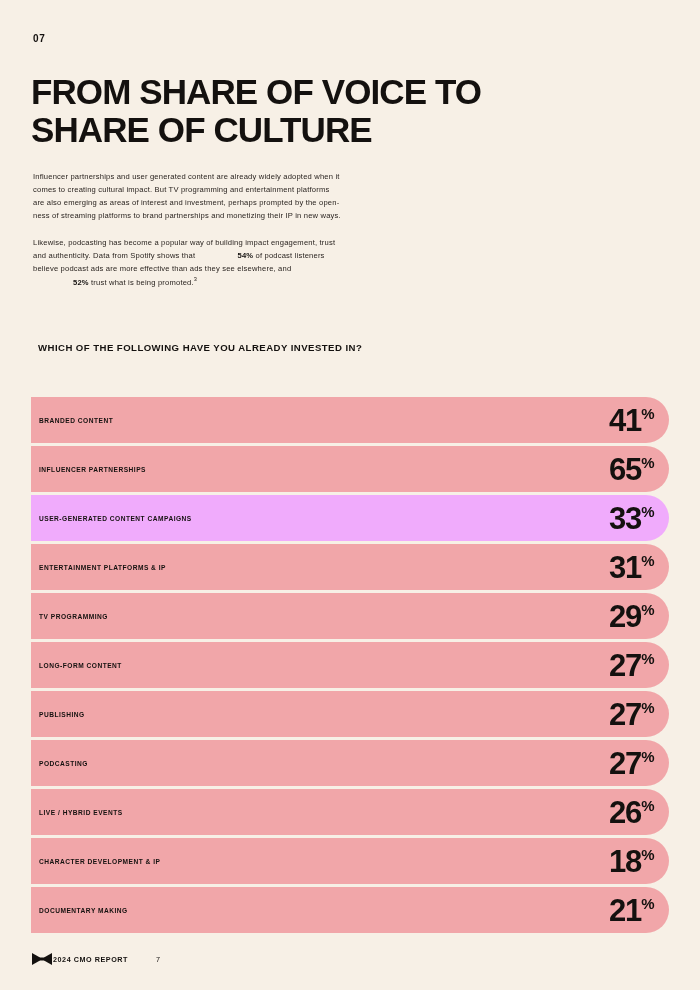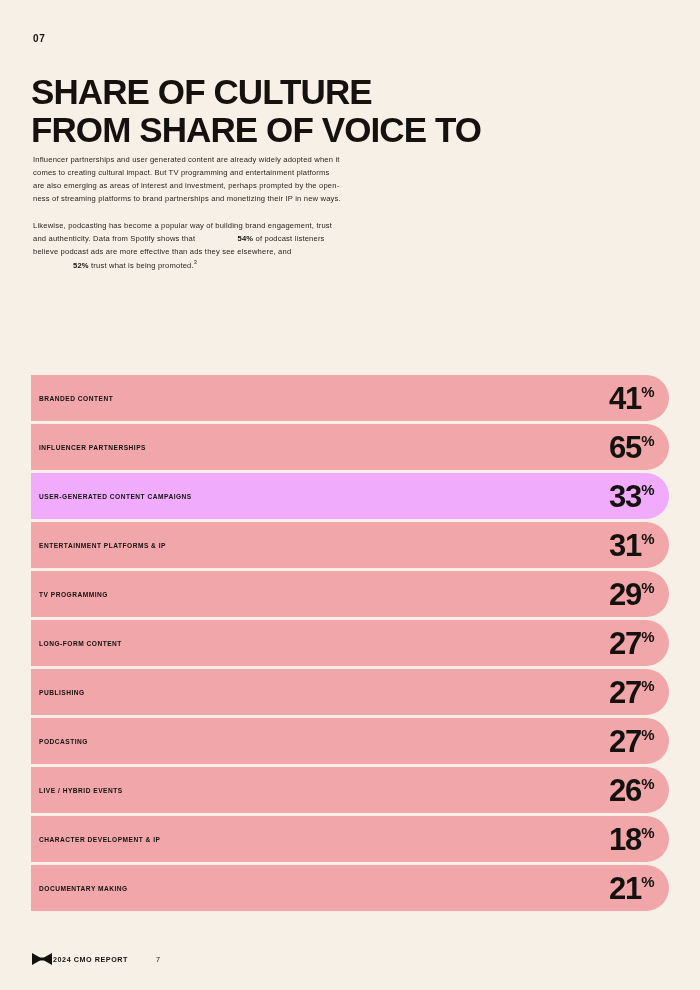--- a/index.html
+++ b/index.html
@@ -44,21 +44,21 @@
     letter-spacing: -0.9px;
     color: #14110F;
     text-transform: uppercase;
   }
   .title .line { display: block; }
 
   
   .copy {
     position: absolute;
     left: 33px;
-    top: 153px;
+    top: 170px;
     width: 310px;
   }
   .copy p {
     margin: 0 0 14px 0;
     font-size: 7.6px;
     line-height: 1.72;
     letter-spacing: 0.18px;
     color: #2A2420;
   }
   .copy p:last-child { margin-bottom: 0; }
@@ -163,32 +163,33 @@
   }
 </style>
 </head>
 <body>
 
 <div class="page">
 
   <div class="section-num">07</div>
 
   <h1 class="title">
+    <span class="line">FROM SHARE OF VOICE TO</span>
     <span class="line">SHARE OF CULTURE</span>
-    <span class="line">FROM SHARE OF VOICE TO</span>
   </h1>
 
   <div class="copy">
     <p>Influencer partnerships and user generated content are already widely adopted when it comes to creating cultural impact. But TV programming and entertainment platforms are also emerging as areas of interest and investment, perhaps prompted by the open-ness of streaming platforms to brand partnerships and monetizing their IP in new ways.</p>
-    <p><span>Likewise, podcasting has become a popular way of building brand engagement, trust and authenticity. Data from Spotify shows that </span><b>54%</b><span> of podcast listeners believe podcast ads are more effective than ads they see elsewhere, and </span><b>52%</b><span> trust what is being promoted.</span><sup>3</sup></p>
+    <p><span>Likewise, podcasting has become a popular way of building impact engagement, trust and authenticity. Data from Spotify shows that </span><b>54%</b><span> of podcast listeners believe podcast ads are more effective than ads they see elsewhere, and </span><b>52%</b><span> trust what is being promoted.</span><sup>3</sup></p>
   </div>
 
+  <div class="chart-question">WHICH OF THE FOLLOWING HAVE YOU ALREADY INVESTED IN?</div>
 
   <div class="bars">
-      <div class="bar-row" style="background: rgb(241, 166, 169);">
+      <div class="bar-row" style="background: rgb(241, 166, 169); margin-top: 22px;">
         <span class="bar-label">BRANDED CONTENT</span>
         <span class="bar-value">
           <span class="num">41</span>
           <span class="pct">%</span>
         </span>
       </div>
       <div class="bar-row" style="background: rgb(241, 166, 169);">
         <span class="bar-label">INFLUENCER PARTNERSHIPS</span>
         <span class="bar-value">
           <span class="num">65</span>

